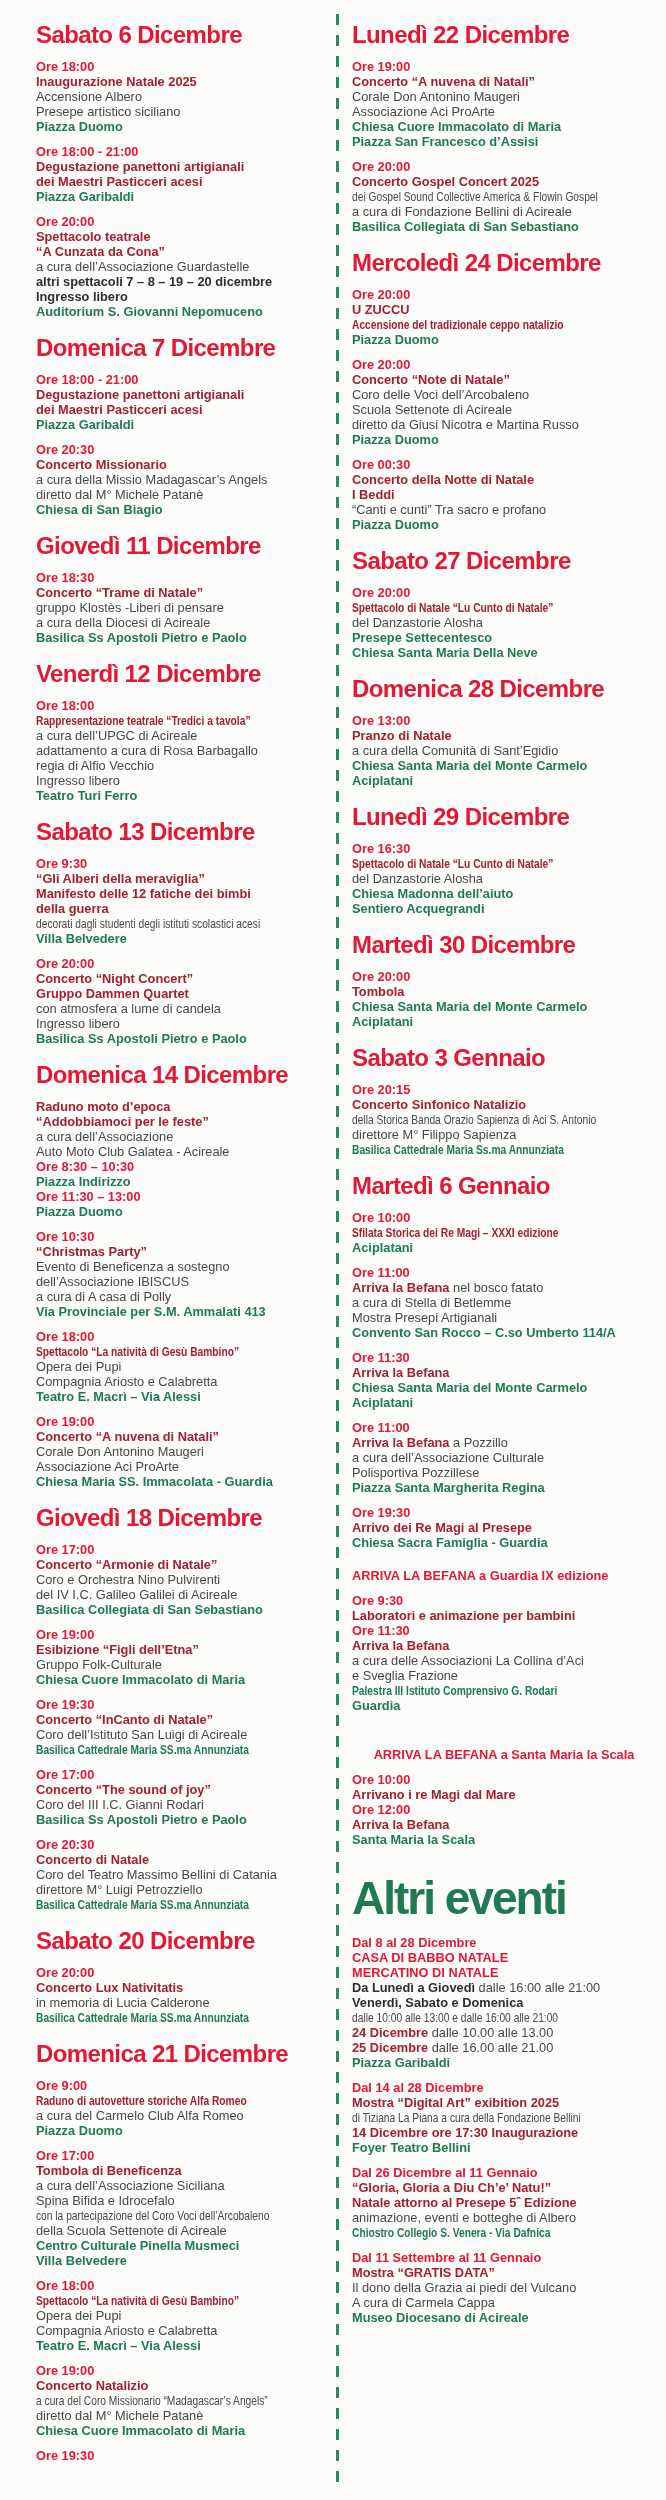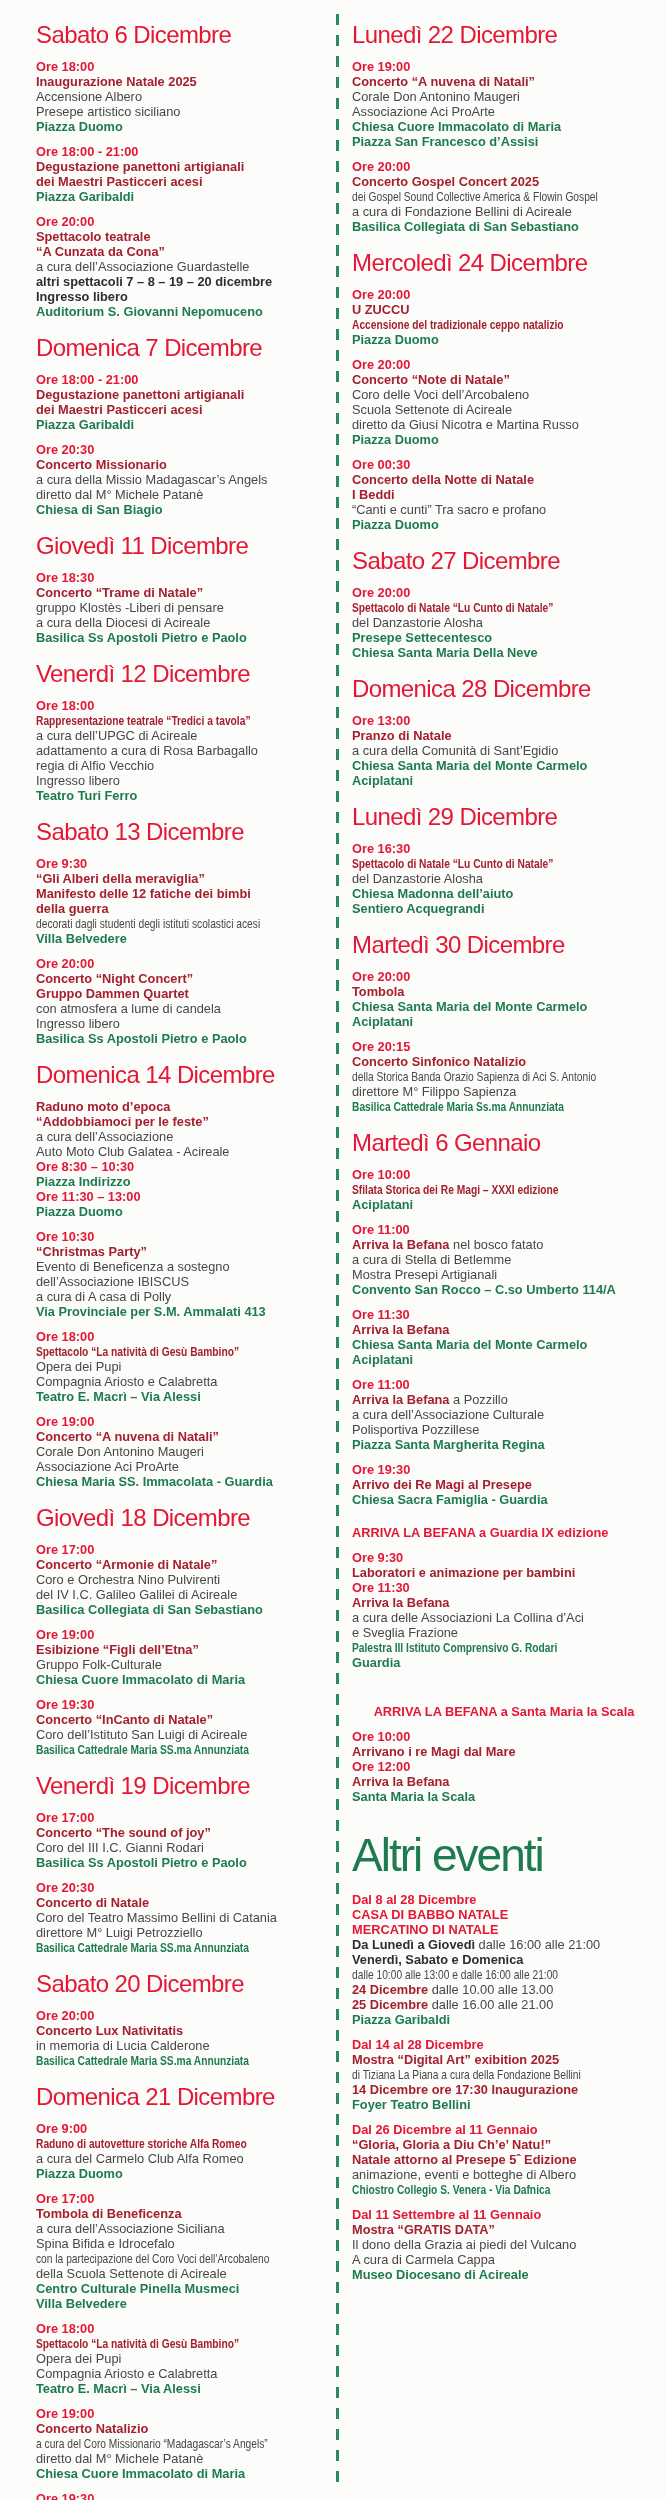--- a/index.html
+++ b/index.html
@@ -3,21 +3,21 @@
 <meta charset="utf-8">
 <style>
   *{margin:0;padding:0;box-sizing:border-box}
   html,body{width:666px;background:#fcfcfa}
   body{height:2500px;overflow:hidden;font-family:"Liberation Sans","DejaVu Sans",sans-serif;-webkit-font-smoothing:antialiased}
   .page{position:relative;width:666px;height:2500px;display:flex;align-items:flex-start}
   .col{padding-top:6px}
   .col-left{width:300px;margin-left:36px}
   .divider{width:3px;height:2470px;margin-top:14px;background:repeating-linear-gradient(to bottom,#2c8a5c 0 11px,transparent 11px 21px)}
   .col-right{width:304px;margin-left:13px}
-  .day{font-size:24px;font-weight:400;color:#e41734;letter-spacing:-0.6px;margin:15px 0 7px;white-space:nowrap}
+  .day{font-size:24px;font-weight:700;color:#e41734;letter-spacing:-0.6px;margin:15px 0 7px;white-space:nowrap}
   .day.big{color:#1e7b4f;font-size:46px;letter-spacing:-2px;margin:24px 0 10px}
   .block{margin-top:10px}
   .ln{font-size:12.8px;line-height:15px;white-space:nowrap}
   .st-time{color:#e41734;font-weight:700}
   .st-title{color:#a5202e;font-weight:700}
   .st-body{color:#474747}
   .st-bodyb{color:#2e2e2e;font-weight:700}
   .st-loc{color:#1e7b4f;font-weight:700}
   .st-redb{color:#e41734;font-weight:700}
   .cond{display:inline-block;transform:scaleX(.8);transform-origin:0 50%}
@@ -160,21 +160,20 @@
           <p class="ln"><span class="st-loc">Chiesa Cuore Immacolato di Maria</span></p>
         </div>
         <div class="block">
           <p class="ln"><span class="st-time">Ore 19:30</span></p>
           <p class="ln"><span class="st-title">Concerto “InCanto di Natale”</span></p>
           <p class="ln"><span class="st-body">Coro dell’Istituto San Luigi di Acireale</span></p>
           <p class="ln"><span class="st-loc cond">Basilica Cattedrale Maria SS.ma Annunziata</span></p>
         </div>
       </section>
       <section>
-        <h2 class="day">Venerdì 19 Dicembre</h2>
         <div class="block">
           <p class="ln"><span class="st-time">Ore 17:00</span></p>
           <p class="ln"><span class="st-title">Concerto “The sound of joy”</span></p>
           <p class="ln"><span class="st-body">Coro del III I.C. Gianni Rodari</span></p>
           <p class="ln"><span class="st-loc">Basilica Ss Apostoli Pietro e Paolo</span></p>
         </div>
         <div class="block">
           <p class="ln"><span class="st-time">Ore 20:30</span></p>
           <p class="ln"><span class="st-title">Concerto di Natale</span></p>
           <p class="ln"><span class="st-body">Coro del Teatro Massimo Bellini di Catania</span></p>
@@ -305,20 +304,21 @@
       <section>
         <h2 class="day">Martedì 30 Dicembre</h2>
         <div class="block">
           <p class="ln"><span class="st-time">Ore 20:00</span></p>
           <p class="ln"><span class="st-title">Tombola</span></p>
           <p class="ln"><span class="st-loc">Chiesa Santa Maria del Monte Carmelo</span></p>
           <p class="ln"><span class="st-loc">Aciplatani</span></p>
         </div>
       </section>
       <section>
+        <h2 class="day">Sabato 3 Gennaio</h2>
         <div class="block">
           <p class="ln"><span class="st-time">Ore 20:15</span></p>
           <p class="ln"><span class="st-title">Concerto Sinfonico Natalizio</span></p>
           <p class="ln"><span class="st-body cond">della Storica Banda Orazio Sapienza di Aci S. Antonio</span></p>
           <p class="ln"><span class="st-body">direttore M° Filippo Sapienza</span></p>
           <p class="ln"><span class="st-loc cond">Basilica Cattedrale Maria Ss.ma Annunziata</span></p>
         </div>
       </section>
       <section>
         <h2 class="day">Martedì 6 Gennaio</h2>

